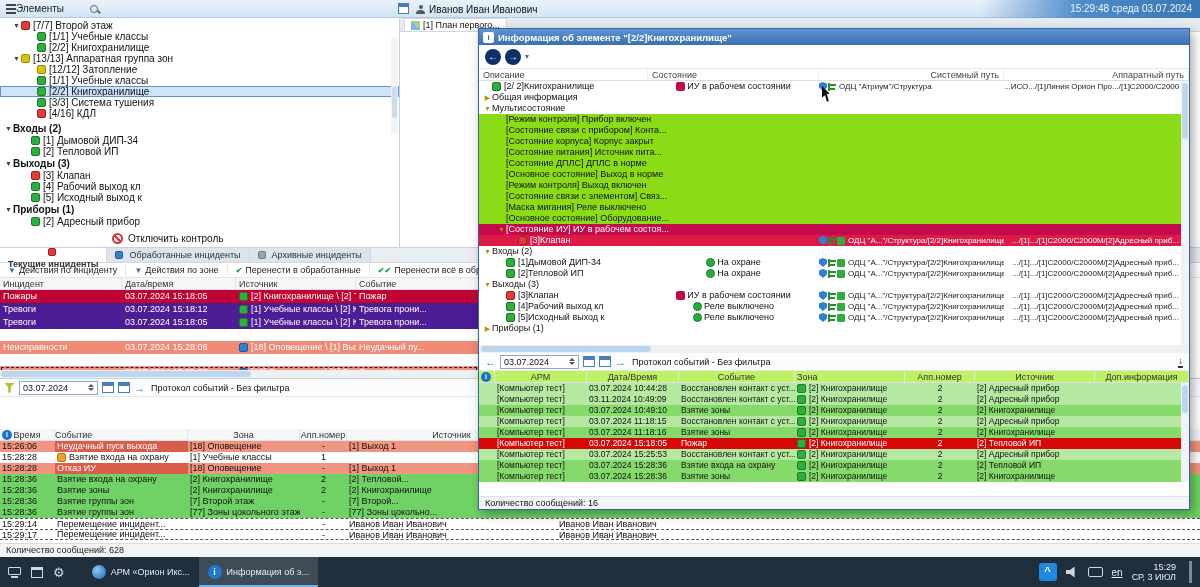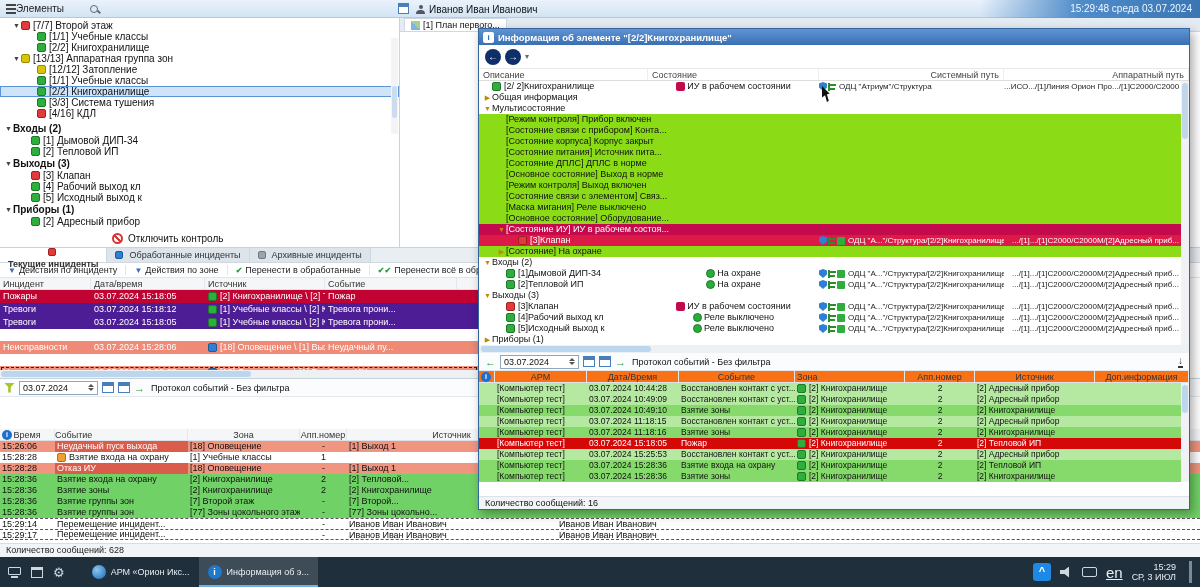--- a/index.html
+++ b/index.html
@@ -61,21 +61,21 @@
 .inc-toolbar{display:flex;align-items:center;height:15px;font-size:9px;border-bottom:1px solid #e0e6ec;}
 .tbitem{display:flex;align-items:center;gap:3px;padding:0 8px;border-right:1px solid #e0e6ec;color:#222;cursor:pointer;}
 .tbglyph{font-size:8px;}
 .gc-blue{color:#3a6ec0;}
 .gc-green{color:#1f9e3c;font-weight:bold;}
 .inc-table{width:478px;font-size:9px;}
 .inc-head{display:flex;height:12px;line-height:12px;background:#f4f6f8;border-bottom:1px solid #dde2e8;color:#333;}
 .inc-head .c{padding:0 3px;border-right:1px solid #e4e8ec;overflow:hidden;}
 .inc-row{display:flex;height:13px;line-height:13px;white-space:nowrap;cursor:default;}
 .inc-row .c{padding:0 3px;overflow:hidden;}
-.ci{width:91px;flex:none;}
+.ci{width:122px;flex:none;}
 .cd{width:114px;flex:none;}
 .cs{width:120px;flex:none;display:flex;align-items:center;}
 .ce{width:132px;flex:none;}
 .bgn-fire{background:#c00333;color:#fff;}
 .bgn-alarm{background:#4c1d95;color:#fff;}
 .bgn-fault{background:#ee8a76;color:#fff;margin-top:12px;}
 .inc-row.sel-true{outline:1px dashed #222;outline-offset:-2px;background:#f0937f;}
 .inc-dashed{margin:4px 1px 0;height:11px;border:1px dashed #888;width:474px;}
 .inc-hscroll{position:absolute;left:0;bottom:0;width:478px;height:8px;background:#eef1f4;}
 .inc-hscroll .thumb{width:250px;height:6px;margin:1px 0 0 1px;background:#bcd6ee;border-radius:3px;}
@@ -152,21 +152,21 @@
 .struct{display:inline-block;width:8px;height:8px;background:linear-gradient(#2c8c2c,#2c8c2c) 0 0/2px 8px no-repeat,linear-gradient(#2c8c2c,#2c8c2c) 2px 1px/6px 2px no-repeat,linear-gradient(#2c8c2c,#2c8c2c) 2px 5px/5px 2px no-repeat;}
 .gbox{display:inline-block;width:8px;height:8px;background:#2eae3c;border-radius:1px;}
 .spath{font-size:8px;color:#222;overflow:hidden;}
 .dlg-hscroll{height:8px;flex:none;background:#eef1f4;position:relative;}
 .dlg-hscroll .thumb{position:absolute;left:2px;top:1px;width:170px;height:6px;background:#bcd6ee;border-radius:3px;}
 .dlg-vscroll{position:absolute;right:0;top:52px;width:8px;height:264px;background:#f0f2f5;}
 .dlg-vscroll .thumb{width:6px;height:56px;margin:2px auto 0;background:#c2d6ea;border-radius:3px;}
 .dp-bar{height:18px;flex:none;display:flex;align-items:center;gap:4px;padding:0 6px;border-bottom:1px solid #e4e8ec;background:#fbfcfd;}
 .dp-back{color:#1f9e3c;font-weight:bold;font-size:11px;}
 .dp-dl{margin-left:auto;color:#333;font-weight:bold;border-bottom:2px solid #333;line-height:10px;font-size:10px;}
-.dp-head{display:flex;height:12px;flex:none;line-height:12px;background:#f97316;border-bottom:1px solid #dde2e8;color:#333;}
+.dp-head{display:flex;height:12px;flex:none;line-height:12px;background:#bef264;border-bottom:1px solid #dde2e8;color:#333;}
 .dp-head .dpc{border-right:1px solid #e2e6ea;text-align:center;overflow:hidden;}
 .dprow{display:flex;height:11px;line-height:11px;font-size:8.5px;white-space:nowrap;cursor:default;}
 .dpc{overflow:hidden;padding:0 2px;}
 .dpc0{width:16px;flex:none;position:relative;}
 .dpc1{width:92px;flex:none;}
 .dpc2{width:92px;flex:none;}
 .dpc3{width:116px;flex:none;}
 .dpc4{width:110px;flex:none;display:flex;align-items:center;}
 .dpc5{width:70px;flex:none;text-align:center;}
 .dpc6{width:120px;flex:none;}
@@ -194,21 +194,21 @@
 .tk-app{display:flex;align-items:center;gap:5px;height:30px;padding:0 9px;color:#e8eef4;font-size:9px;max-width:135px;cursor:pointer;}
 .on-true{background:rgba(255,255,255,.14);box-shadow:inset 0 -2px 0 #6db3e8;}
 .appic{width:14px;height:14px;border-radius:50%;flex:none;text-align:center;line-height:14px;color:#fff;font-size:9px;font-weight:bold;font-family:"Liberation Serif",serif;}
 .apic-orion{background:radial-gradient(circle at 35% 35%,#8ec6f0,#1368b8);}
 .apic-info{background:#1e78cc;}
 .applbl{overflow:hidden;white-space:nowrap;text-overflow:ellipsis;}
 .tk-right{margin-left:auto;display:flex;align-items:center;gap:9px;}
 .tk-caret{width:18px;height:18px;background:#1e88e5;color:#fff;border-radius:3px;text-align:center;line-height:16px;font-weight:bold;font-size:11px;cursor:pointer;}
 .tk-vol{width:13px;height:11px;background:#cfd8df;clip-path:polygon(0 32%,35% 32%,70% 0,70% 100%,35% 68%,0 68%);cursor:pointer;}
 .tk-kb{width:15px;height:10px;border:1px solid #cfd8df;border-radius:2px;cursor:pointer;}
-.tk-lang{color:#e8eef4;font-size:15px;cursor:pointer;text-decoration:underline;}
+.tk-lang{color:#e8eef4;font-size:10px;cursor:pointer;text-decoration:underline;}
 .tk-time{color:#e8eef4;font-size:9px;text-align:right;line-height:10px;cursor:pointer;}
 .tk-edge{width:3px;height:22px;background:#7c8b98;margin-left:4px;cursor:pointer;}
 </style>
 </head>
 <body>
 
 <div class="screen">
 
   <div class="topbar">
     <span class="hamb">
@@ -897,38 +897,20 @@
               <i class="struct"></i>
               <i class="gbox"></i>
             </span>
             <span class="spath">ОДЦ "А..."/Структура/[2/2]Книгохранилище ...</span>
           </div>
           <div class="chw">
             <span class="spath">.../[1].../[1]С2000/С2000М/[2]Адресный приб...</span>
           </div>
         </div>
 
-        <div class="drow k-state bgz-green dlv-1">
-          <div class="cdesc">
-            <span class="darrow">▶</span>
-
-            <span class="dtext">[Состояние] На охране</span>
-          </div>
-          <div class="cstate">
-
-            <span></span>
-          </div>
-          <div class="csys">
-
-            <span class="spath"></span>
-          </div>
-          <div class="chw">
-            <span class="spath"></span>
-          </div>
-        </div>
 
         <div class="drow k-section dlv-0">
           <div class="cdesc">
             <span class="darrow">▼</span>
 
             <span class="dtext">Входы (2)</span>
           </div>
           <div class="cstate">
 
             <span></span>
@@ -1137,21 +1119,21 @@
             <span>[2] Книгохранилище</span>
           </div>
           <div class="dpc dpc5">2</div>
           <div class="dpc dpc6">[2] Адресный прибор</div>
           <div class="dpc dpc7"></div>
         </div>
 
         <div class="dprow bgq-lgreen">
           <div class="dpc dpc0"></div>
           <div class="dpc dpc1">[Компьютер тест]</div>
-          <div class="dpc dpc2">03.07.2024 10:49:09</div>
+          <div class="dpc dpc2">03.11.2024 10:49:09</div>
           <div class="dpc dpc3">Восстановлен контакт с уст...</div>
           <div class="dpc dpc4">
             <span class="sq ic-green"></span>
             <span>[2] Книгохранилище</span>
           </div>
           <div class="dpc dpc5">2</div>
           <div class="dpc dpc6">[2] Адресный прибор</div>
           <div class="dpc dpc7"></div>
         </div>
 

